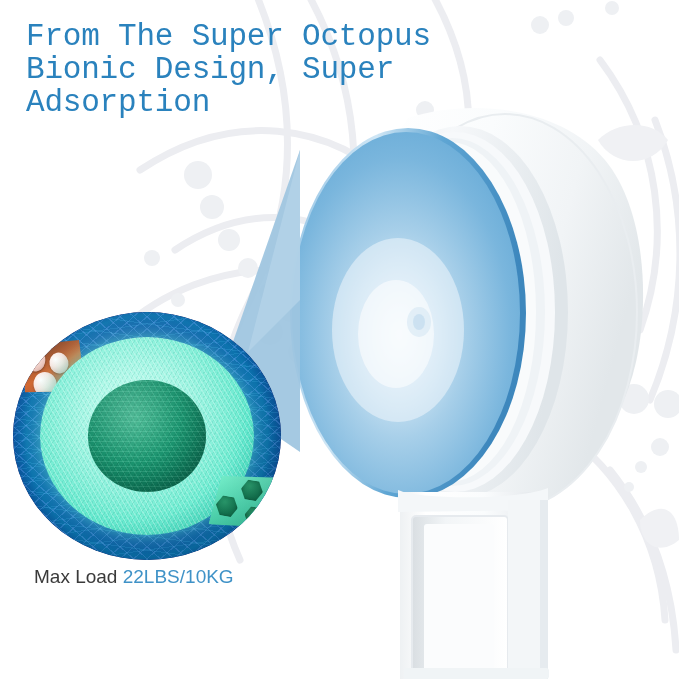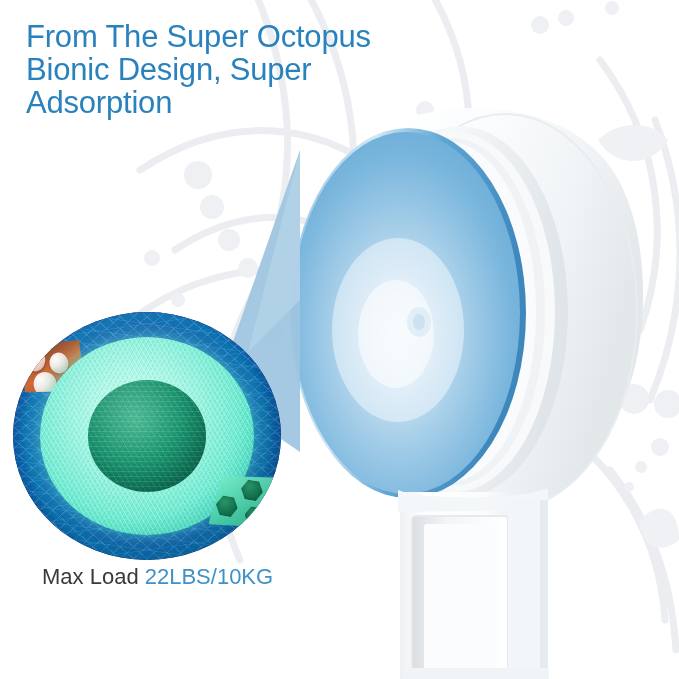--- a/index.html
+++ b/index.html
@@ -29,20 +29,21 @@
     position:absolute;
     left:26px; top:20px;
     width:520px;
     z-index:40;
     font-size:31px;
     line-height:33px;
     font-weight:400;
     letter-spacing:-0.2px;
     color:#2a82bd;
     white-space:pre-line;
+    font-family:Liberation Mono, monospace;
   }
 
   
   #product { position:absolute; inset:0; z-index:20; pointer-events:none; }
 
   
   #connector { position:absolute; inset:0; z-index:25; pointer-events:none; }
 
   
   #inset-wrap {
@@ -159,23 +160,23 @@
   .hexcell {
     position:absolute;
     background:radial-gradient(circle at 38% 32%, #2a9c6e 0%, #157a54 55%, #0a5c3f 100%);
     clip-path:polygon(25% 5%, 75% 5%, 100% 50%, 75% 95%, 25% 95%, 0% 50%);
     box-shadow:inset 0 0 4px rgba(0,0,0,.4);
   }
 
   
   #caption {
     position:absolute;
-    left:42px; top:565px;
+    left:34px; top:565px;
     z-index:40;
-    font-size:22px;
+    font-size:19px;
     line-height:24px;
     color:#3a3a3a;
     white-space:nowrap;
   }
   #caption .accent { color:#3f92c7; }
 </style>
 </head>
 <body>
 
 <div id="stage">

